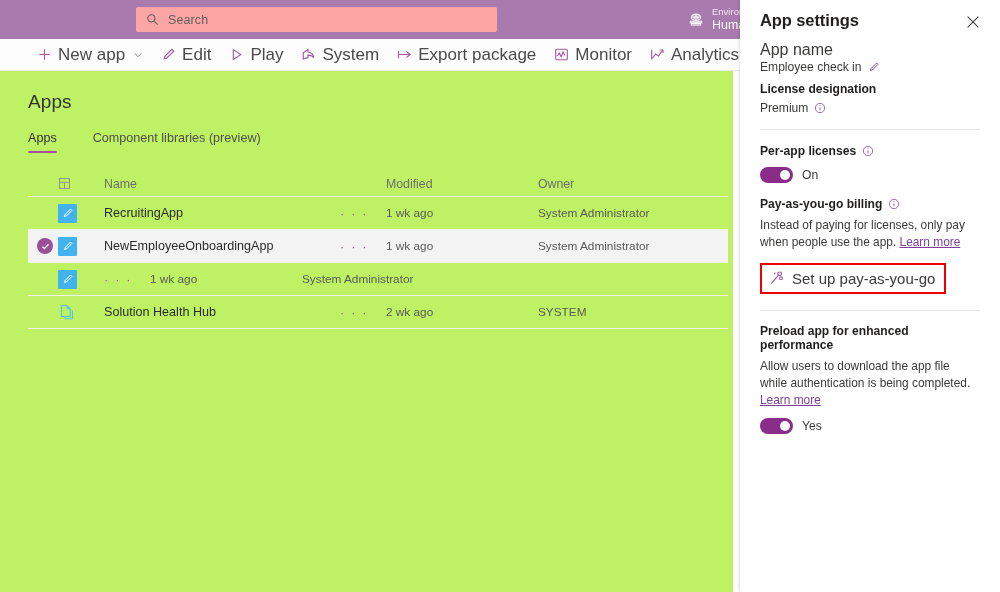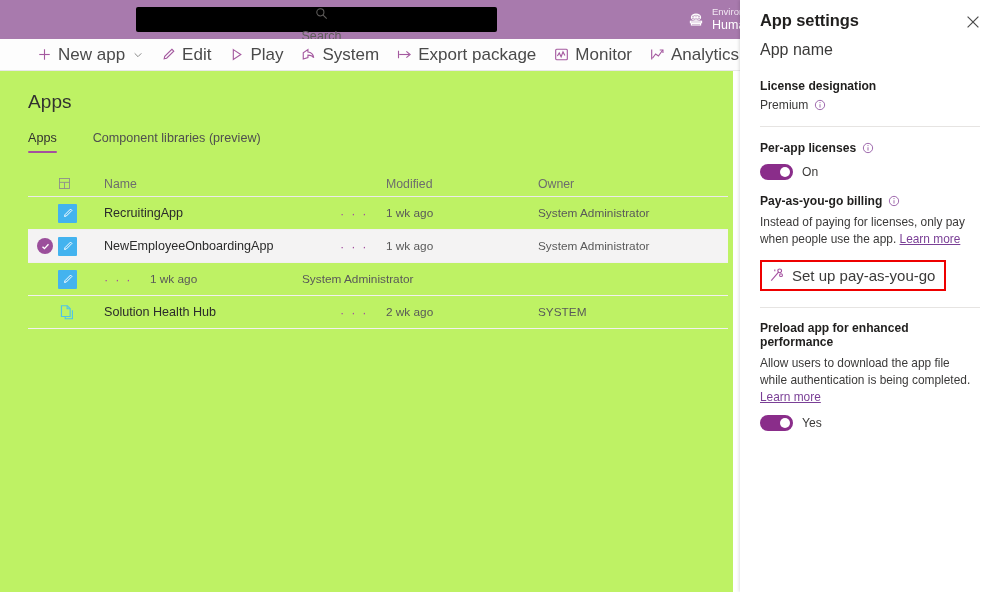--- a/index.html
+++ b/index.html
@@ -12,22 +12,22 @@
   .app { position: relative; width: 1000px; height: 592px; background:#fff; }
 
   
   .topbar {
     position: absolute; left:0; top:0; width:1000px; height:39px;
     background:#a87aad;
     display:flex; align-items:center;
   }
   .search-box {
     position:absolute; left:136px; top:7px; width:361px; height:25px;
-    background:#000000; border-radius:2px;
-    display:flex; align-items:center; padding-left:10px; gap:9px;flex-direction:column;
+    background:#fca5a5; border-radius:2px;
+    display:flex; align-items:center; padding-left:10px; gap:9px;
   }
   .search-icon { width:13px; height:13px; flex:none; color:#605e5c; display:block; }
   .search-placeholder { font-size:12.5px; color:#605e5c; letter-spacing:.1px; }
 
   .env-selector {
     position:absolute; left:680px; top:3px; height:33px;
     display:flex; align-items:center; gap:8px; padding:0 8px;
     color:#fff;
   }
   .env-icon { width:16px; height:16px; flex:none; display:block; color:#fff; }
@@ -372,22 +372,28 @@
 
     <div class="panel-head">
       <div class="panel-title">App settings</div>
       <svg class="panel-close" viewBox="0 0 14 14" fill="none" stroke="currentColor" stroke-width="1.2">
         <line x1="1.6" y1="1.6" x2="12.4" y2="12.4"></line>
         <line x1="12.4" y1="1.6" x2="1.6" y2="12.4"></line>
       </svg>
     </div>
 
     <div class="lbl">App name</div>
-
-    <div class="lbl lbl-bold" style="margin-top:20px">License designation</div>
+    <div class="valrow">
+      <span class="val">Employee check in</span>
+      <svg class="pencil" viewBox="0 0 16 16" fill="none" stroke="currentColor" stroke-width="1.2">
+        <path d="M11.6 2.6l1.8 1.8-7.6 7.6-2.4.6.6-2.4z"></path>
+      </svg>
+    </div>
+
+    <div class="lbl lbl-bold" style="margin-top:8px">License designation</div>
     <div class="valrow" style="margin-top:5px">
       <span class="val">Premium</span>
       <svg class="info-ic" viewBox="0 0 16 16" fill="none" stroke="currentColor" stroke-width="1.1">
         <circle cx="8" cy="8" r="6.2"></circle>
           <line x1="8" y1="7" x2="8" y2="11.4"></line>
         <circle cx="8" cy="4.8" r=".7" fill="currentColor" stroke="none"></circle>
       </svg>
     </div>
 
     <div class="divider"></div>

